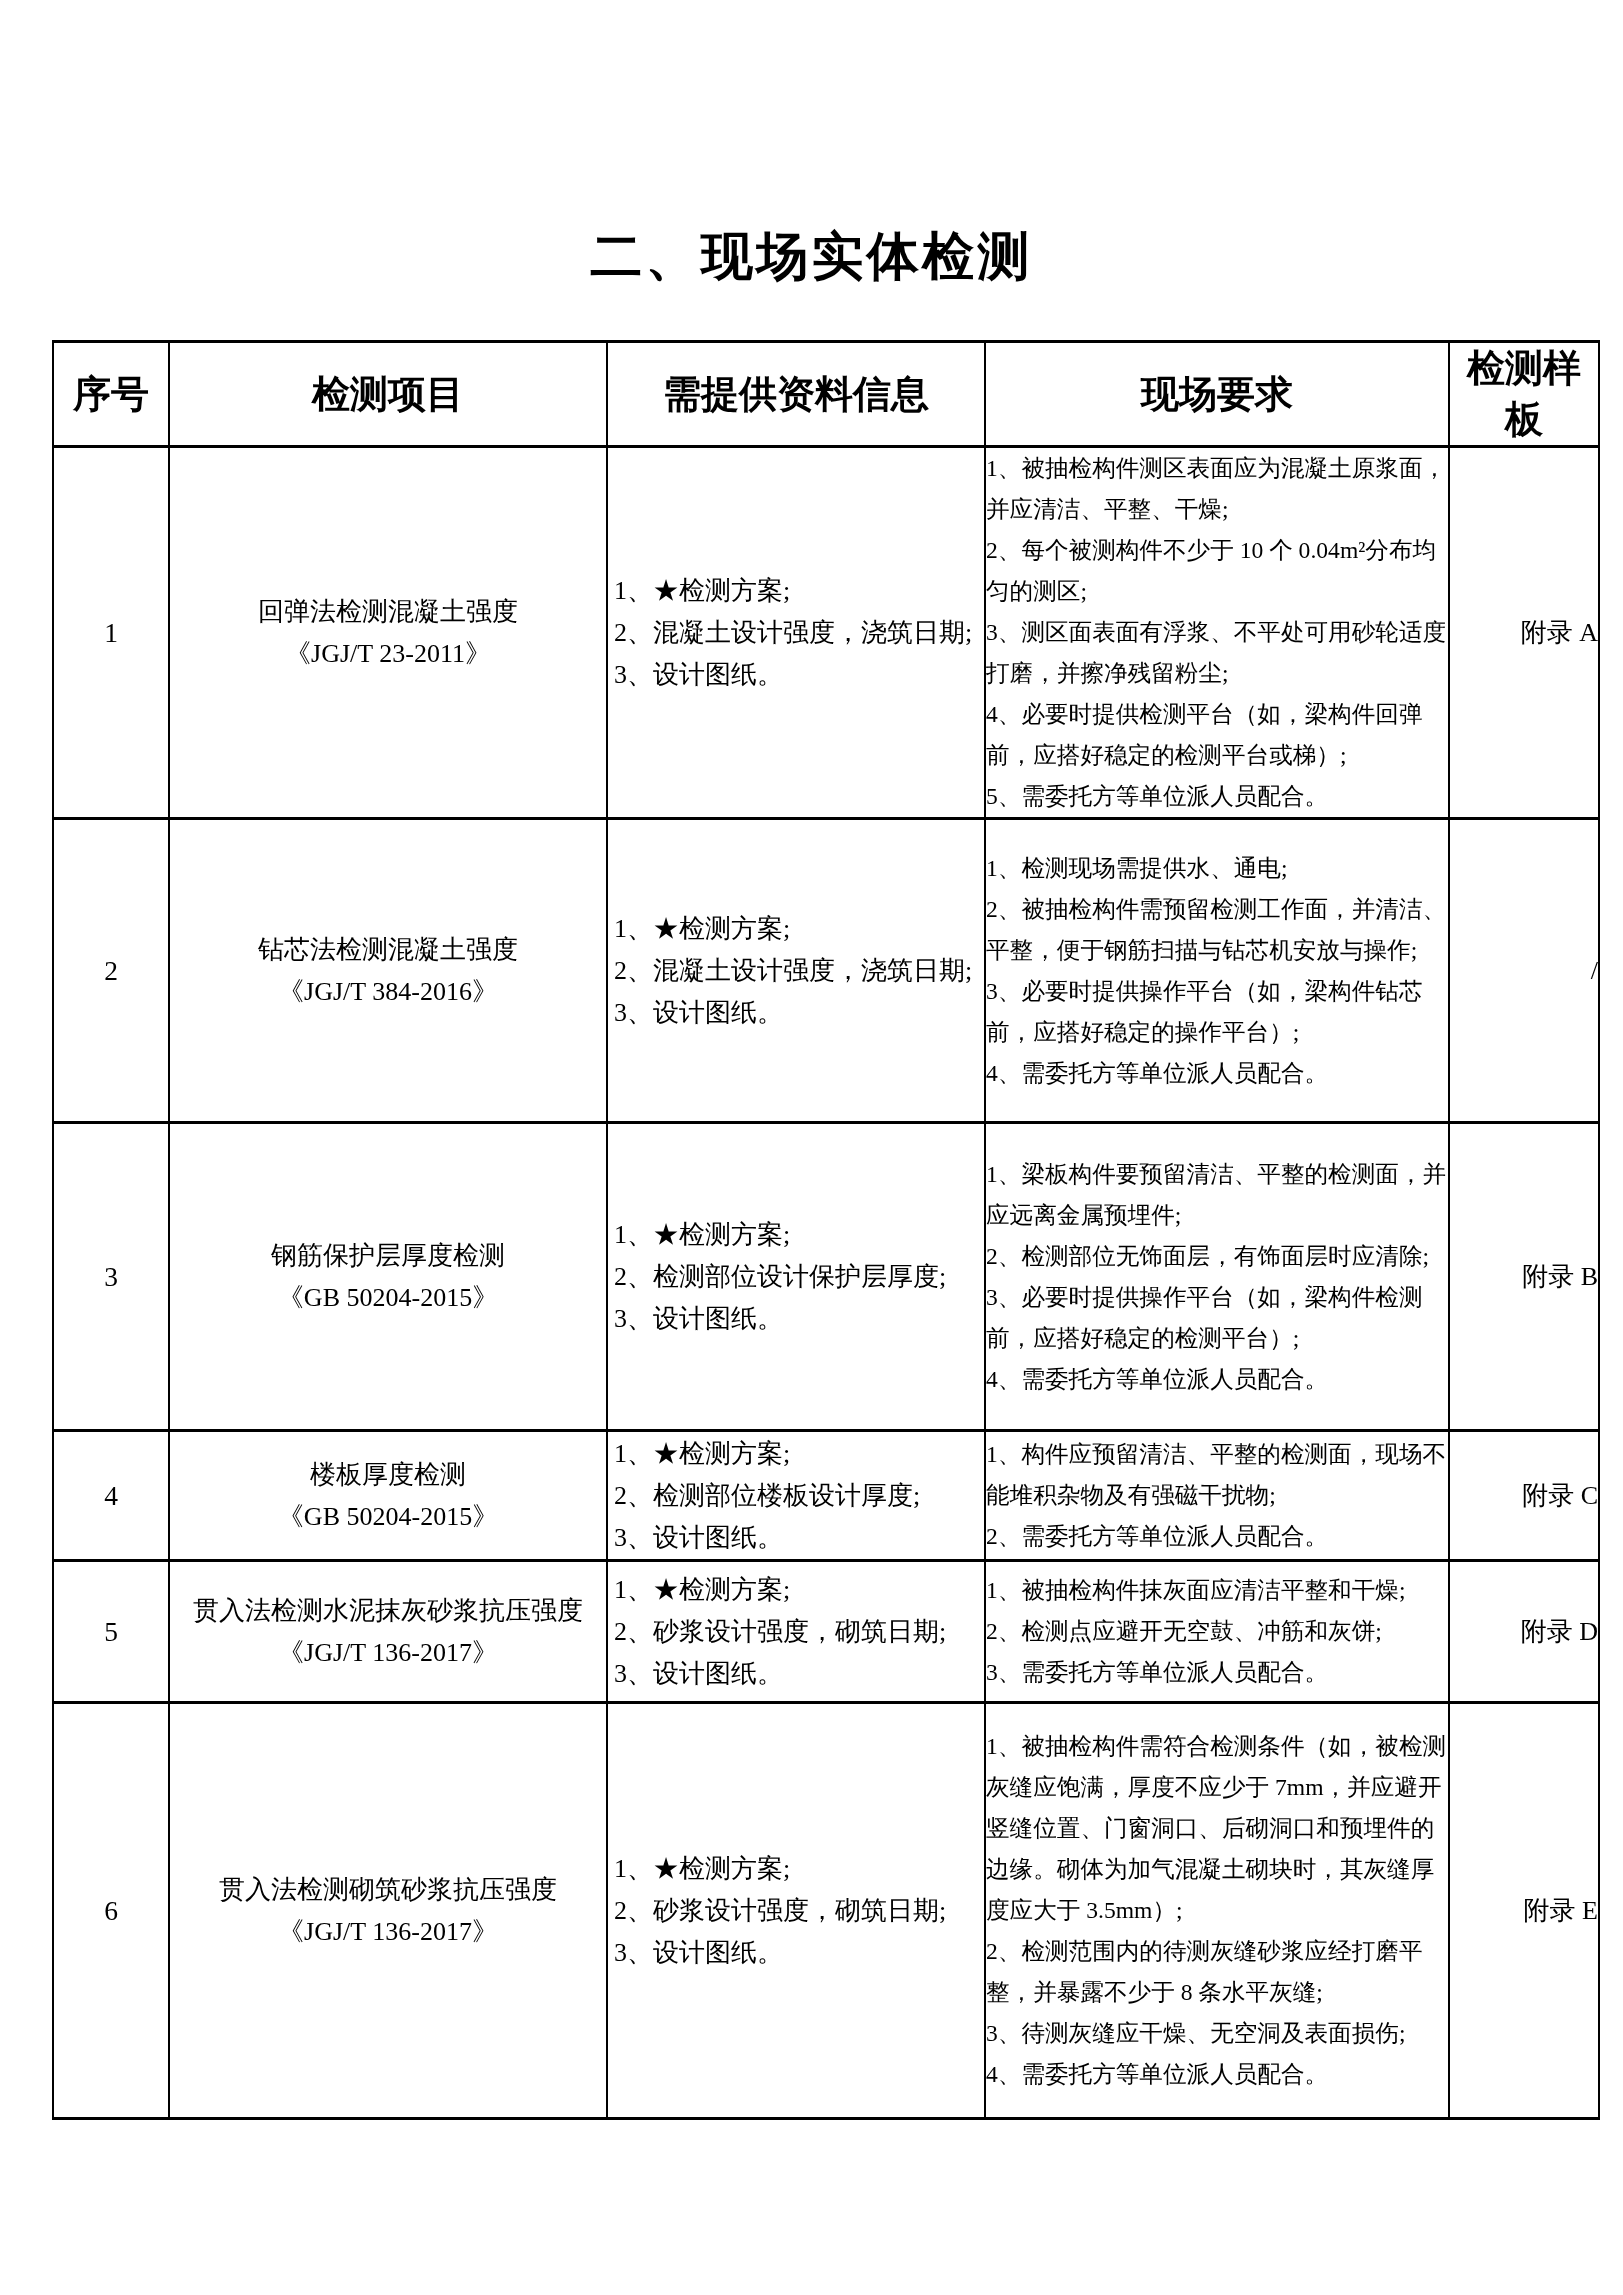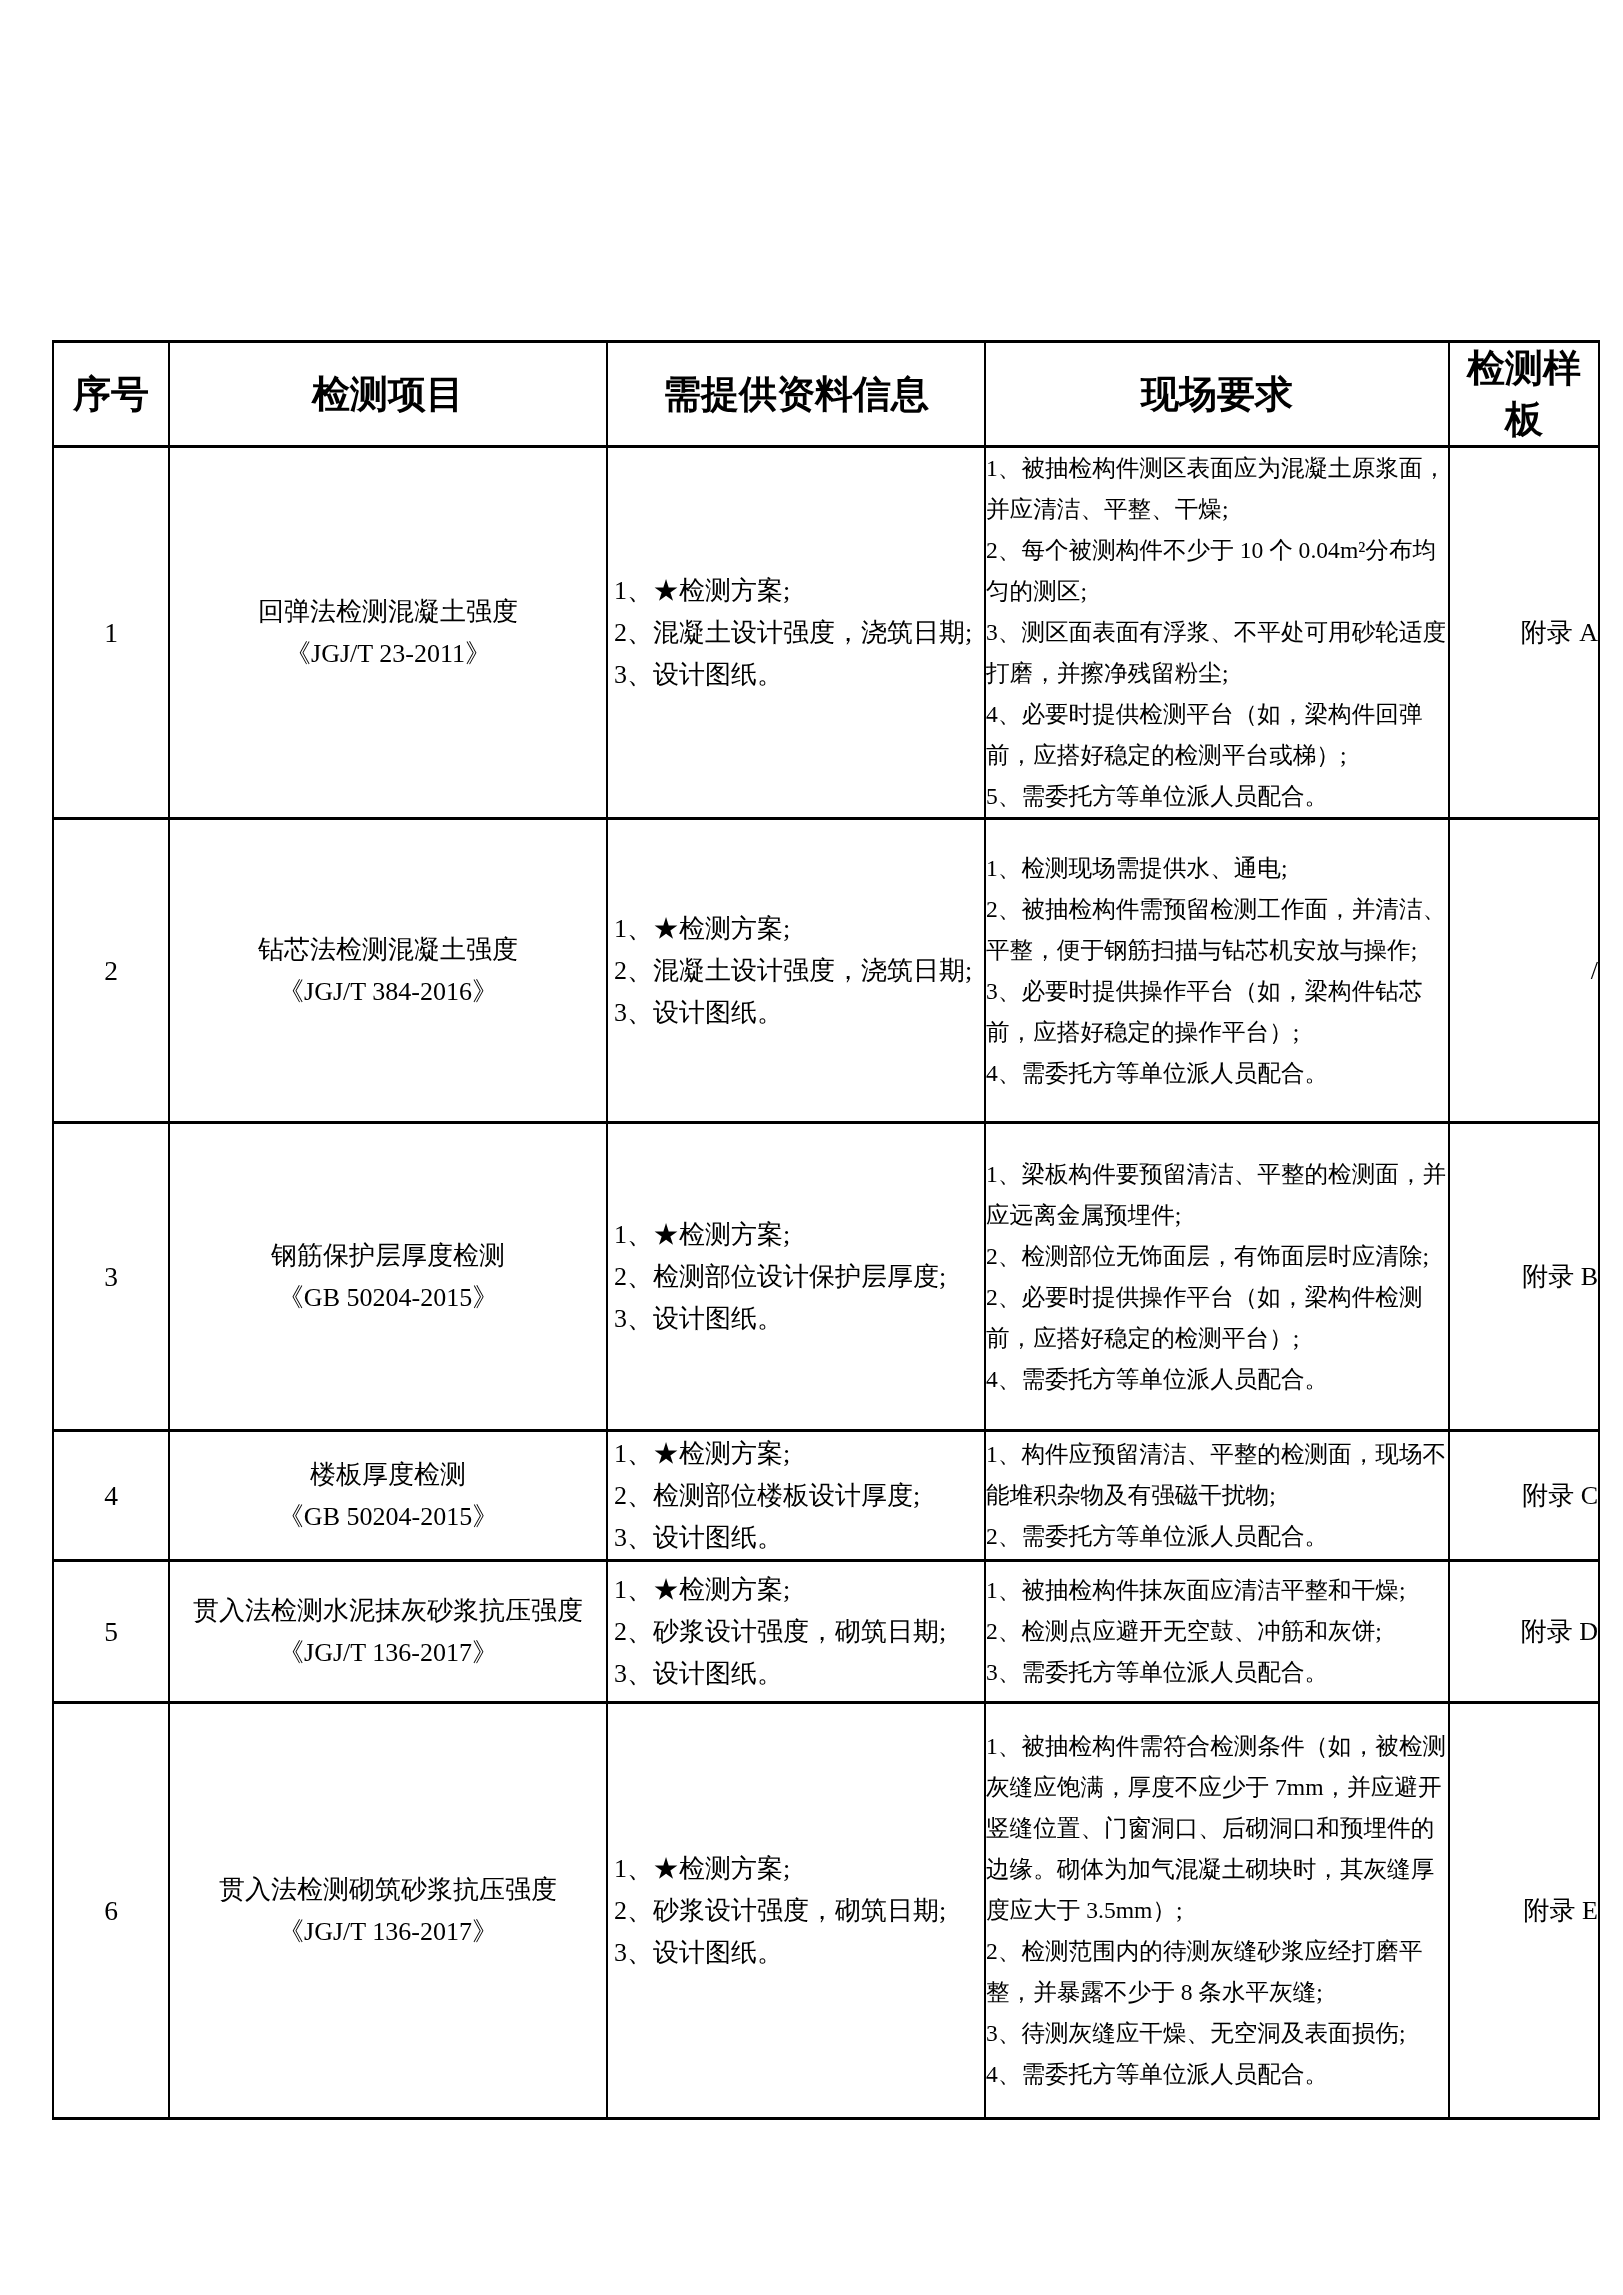--- a/index.html
+++ b/index.html
@@ -51,20 +51,21 @@
   .page-footer{
     position:absolute;top:2125px;left:0;width:100%;
     text-align:center;font-size:27px;line-height:39px;
   }
 </style>
 </head>
 <body>
 
 <div class="page">
 
+  <div class="doc-title">二、现场实体检测</div>
 
   <table class="main">
     <colgroup>
       <col style="width:116px">
       <col style="width:438px">
       <col style="width:378px">
       <col style="width:464px">
       <col style="width:150px">
     </colgroup>
     <thead>
@@ -126,21 +127,21 @@
           <div>《GB 50204-2015》</div>
         </td>
         <td class="c-info">
           <div>1、★检测方案;</div>
           <div>2、检测部位设计保护层厚度;</div>
           <div>3、设计图纸。</div>
         </td>
         <td class="c-req">
           <div>1、梁板构件要预留清洁、平整的检测面，并应远离金属预埋件;</div>
           <div>2、检测部位无饰面层，有饰面层时应清除;</div>
-          <div>2、必要时提供操作平台（如，梁构件检测前，应搭好稳定的检测平台）;</div>
+          <div>3、必要时提供操作平台（如，梁构件检测前，应搭好稳定的检测平台）;</div>
           <div>4、需委托方等单位派人员配合。</div>
         </td>
         <td class="c-sample">附录 B</td>
       </tr>
 
       <tr>
         <td class="c-no">4</td>
         <td class="c-item">
           <div>楼板厚度检测</div>
           <div>《GB 50204-2015》</div>

